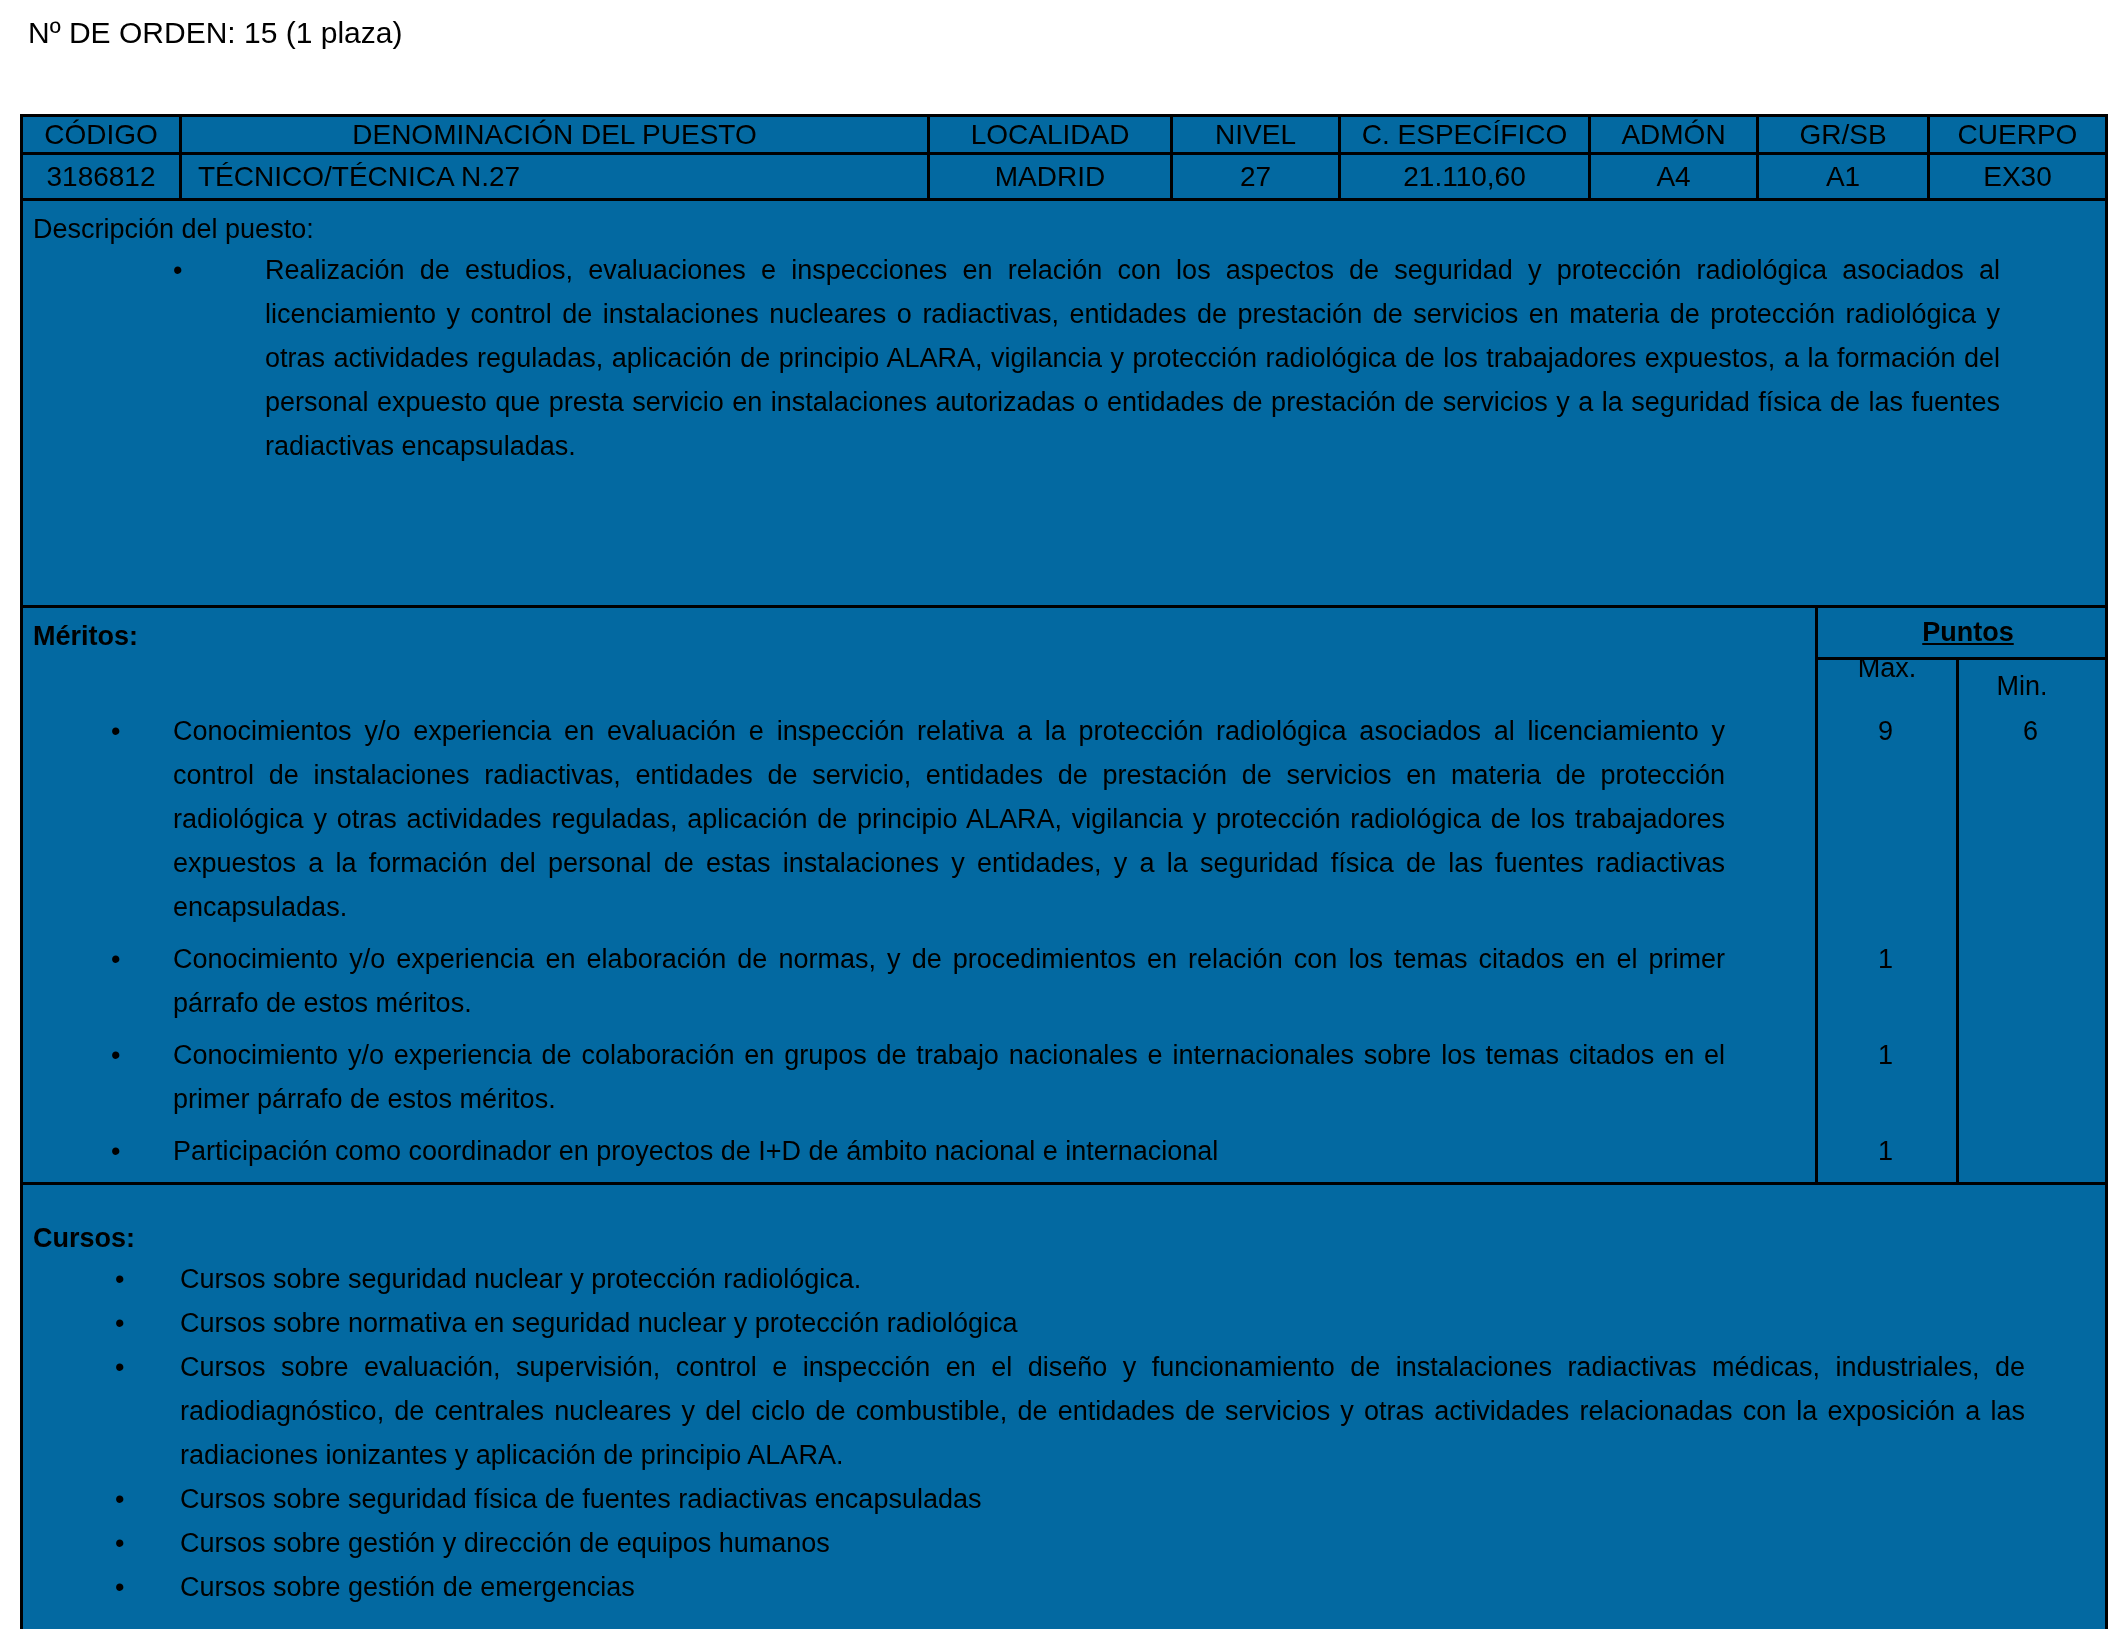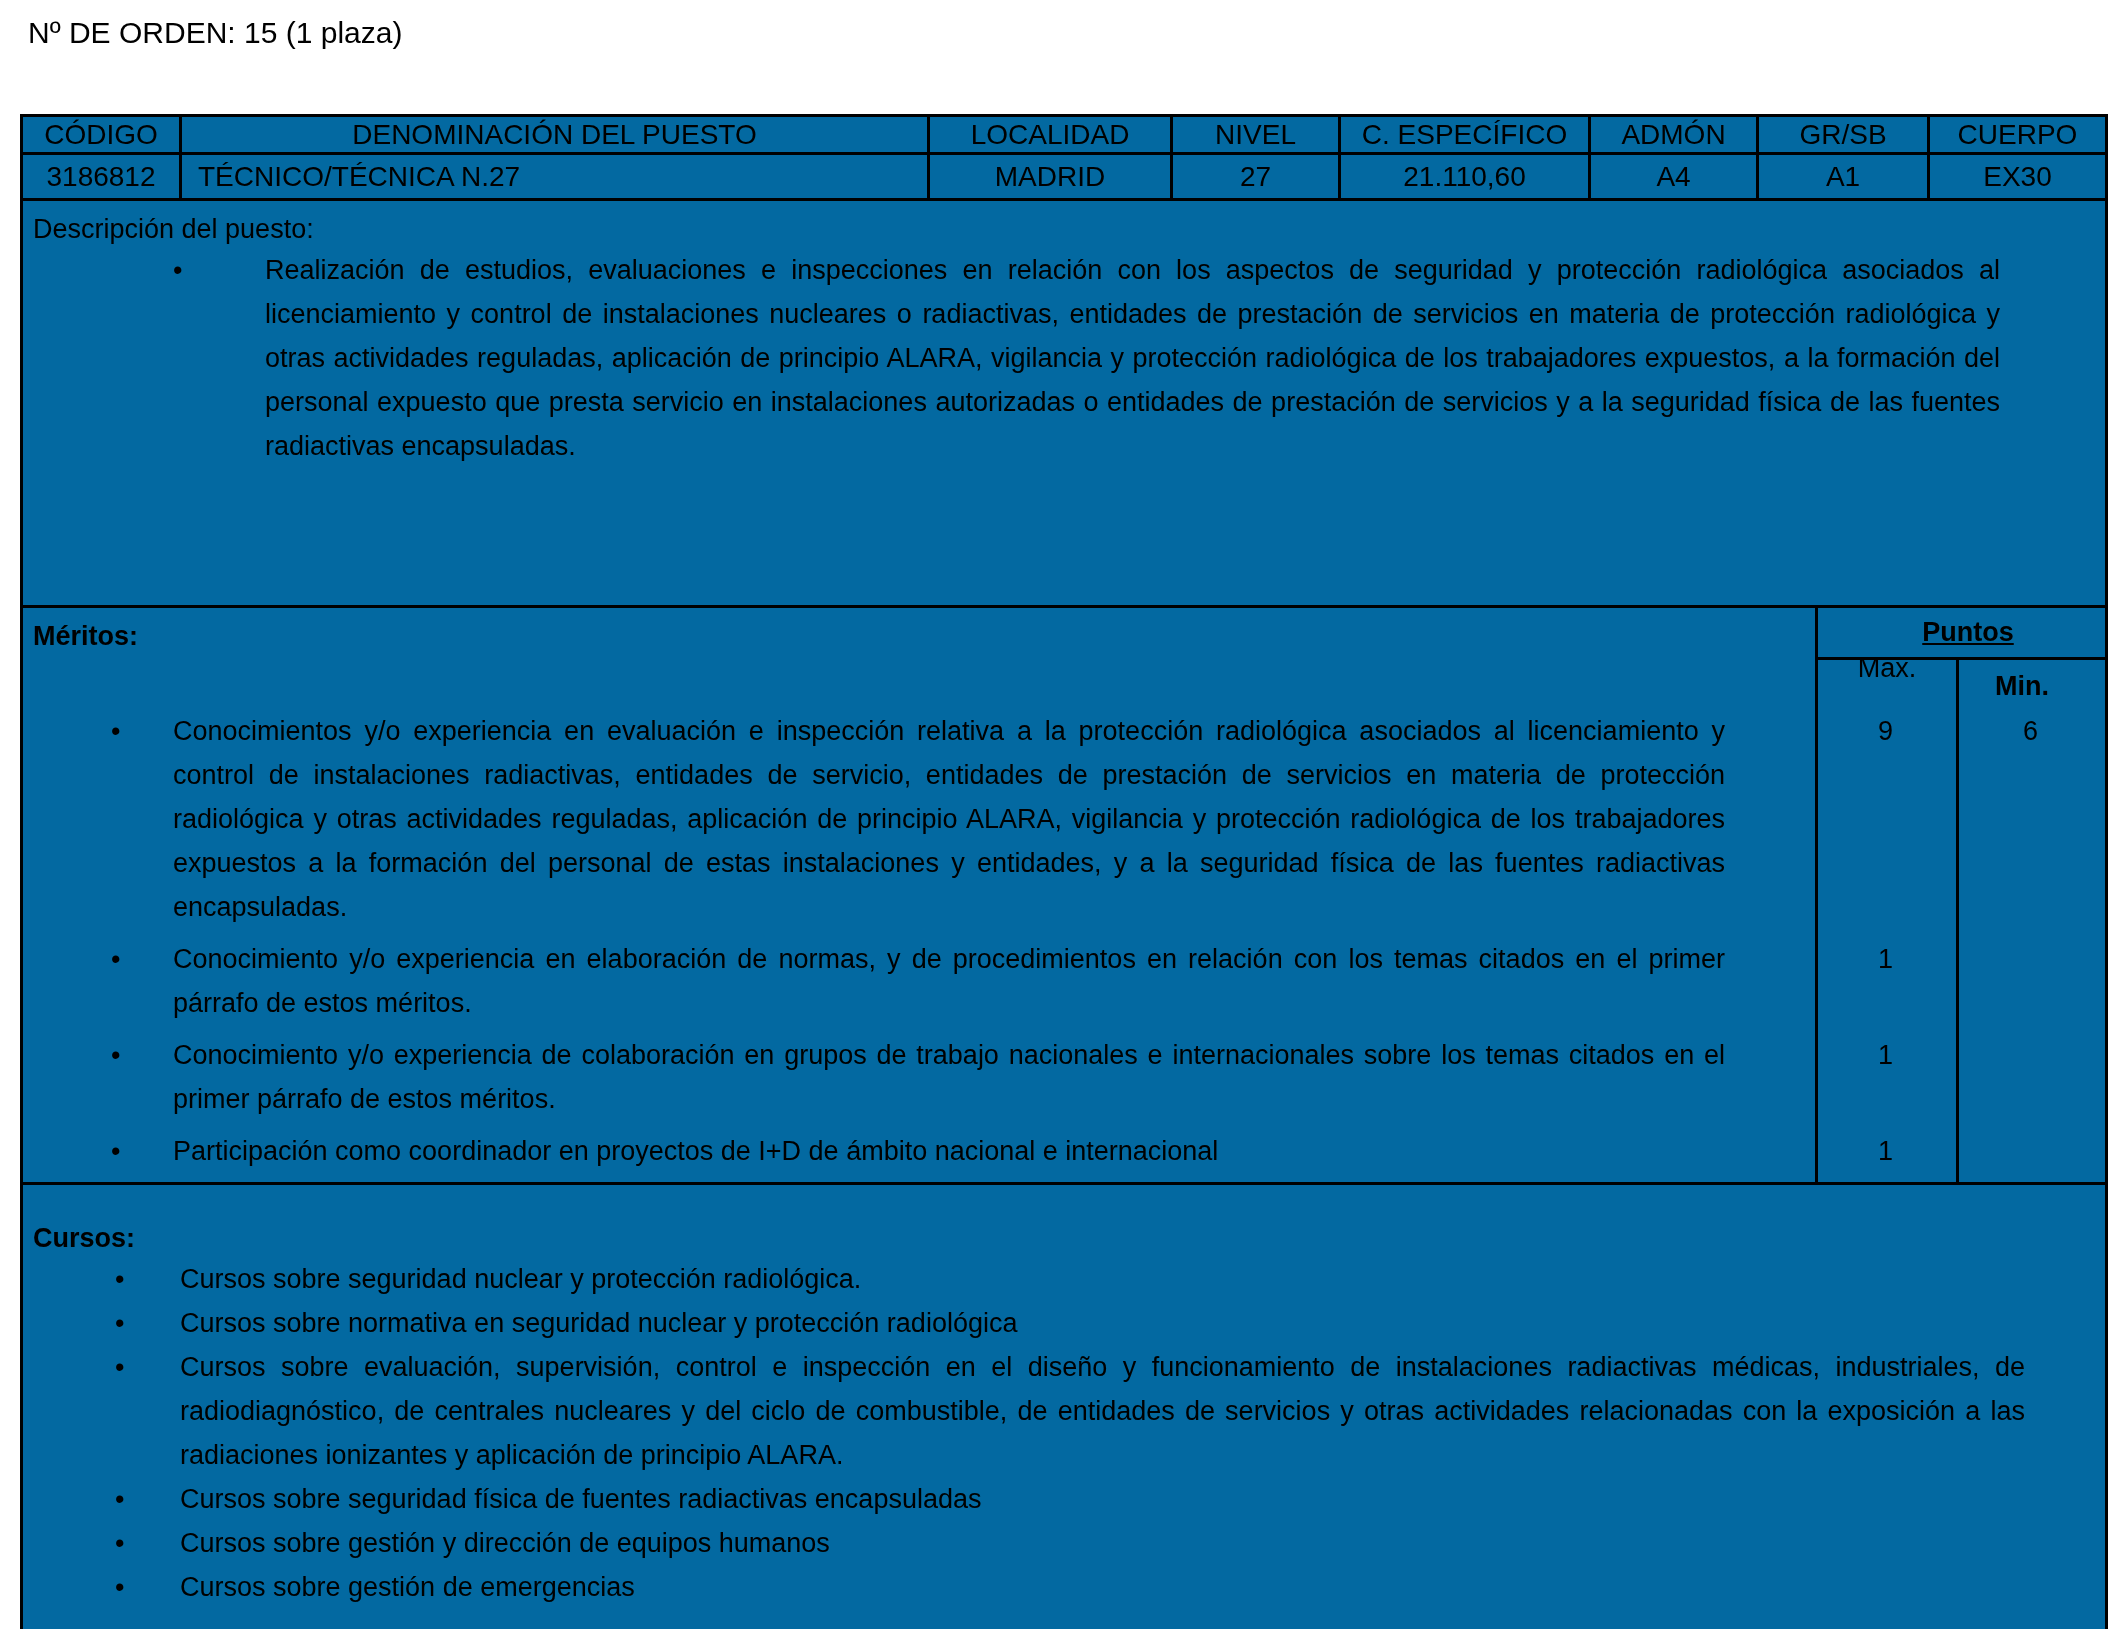--- a/index.html
+++ b/index.html
@@ -84,21 +84,21 @@
 
   .puntos-left-line { position: absolute; left: 1792px; top: 0; bottom: 0; width: 3px; background: #000; }
   .puntos-mid-line  { position: absolute; left: 1933px; top: 52px; bottom: 0; width: 3px; background: #000; }
   .puntos-header {
     position: absolute; left: 1795px; top: 0; width: 287px; height: 52px;
     border-bottom: 3px solid #000;
     display: flex; align-items: center; justify-content: center;
     font-weight: bold; text-decoration: underline; padding-left: 13px;
   }
   .puntos-max-label { position: absolute; left: 1795px; top: 40px; width: 138px; text-align: center; line-height: 40px; }
-  .puntos-min-label { position: absolute; left: 1936px; top: 58px; width: 126px; text-align: center; line-height: 40px; font-weight: bold; }
+  .puntos-min-label { position: absolute; left: 1936px; top: 58px; width: 126px; text-align: center; line-height: 40px; }
 
   
   .cursos-list { margin-top: 8px; }
   .cursos-list .bitem { padding-left: 92px; padding-right: 80px; }
   .cursos-list .bullet { width: 65px; }
 </style>
 </head>
 <body>
 
 <div class="order-header">Nº DE ORDEN: 15 (1 plaza)</div>

